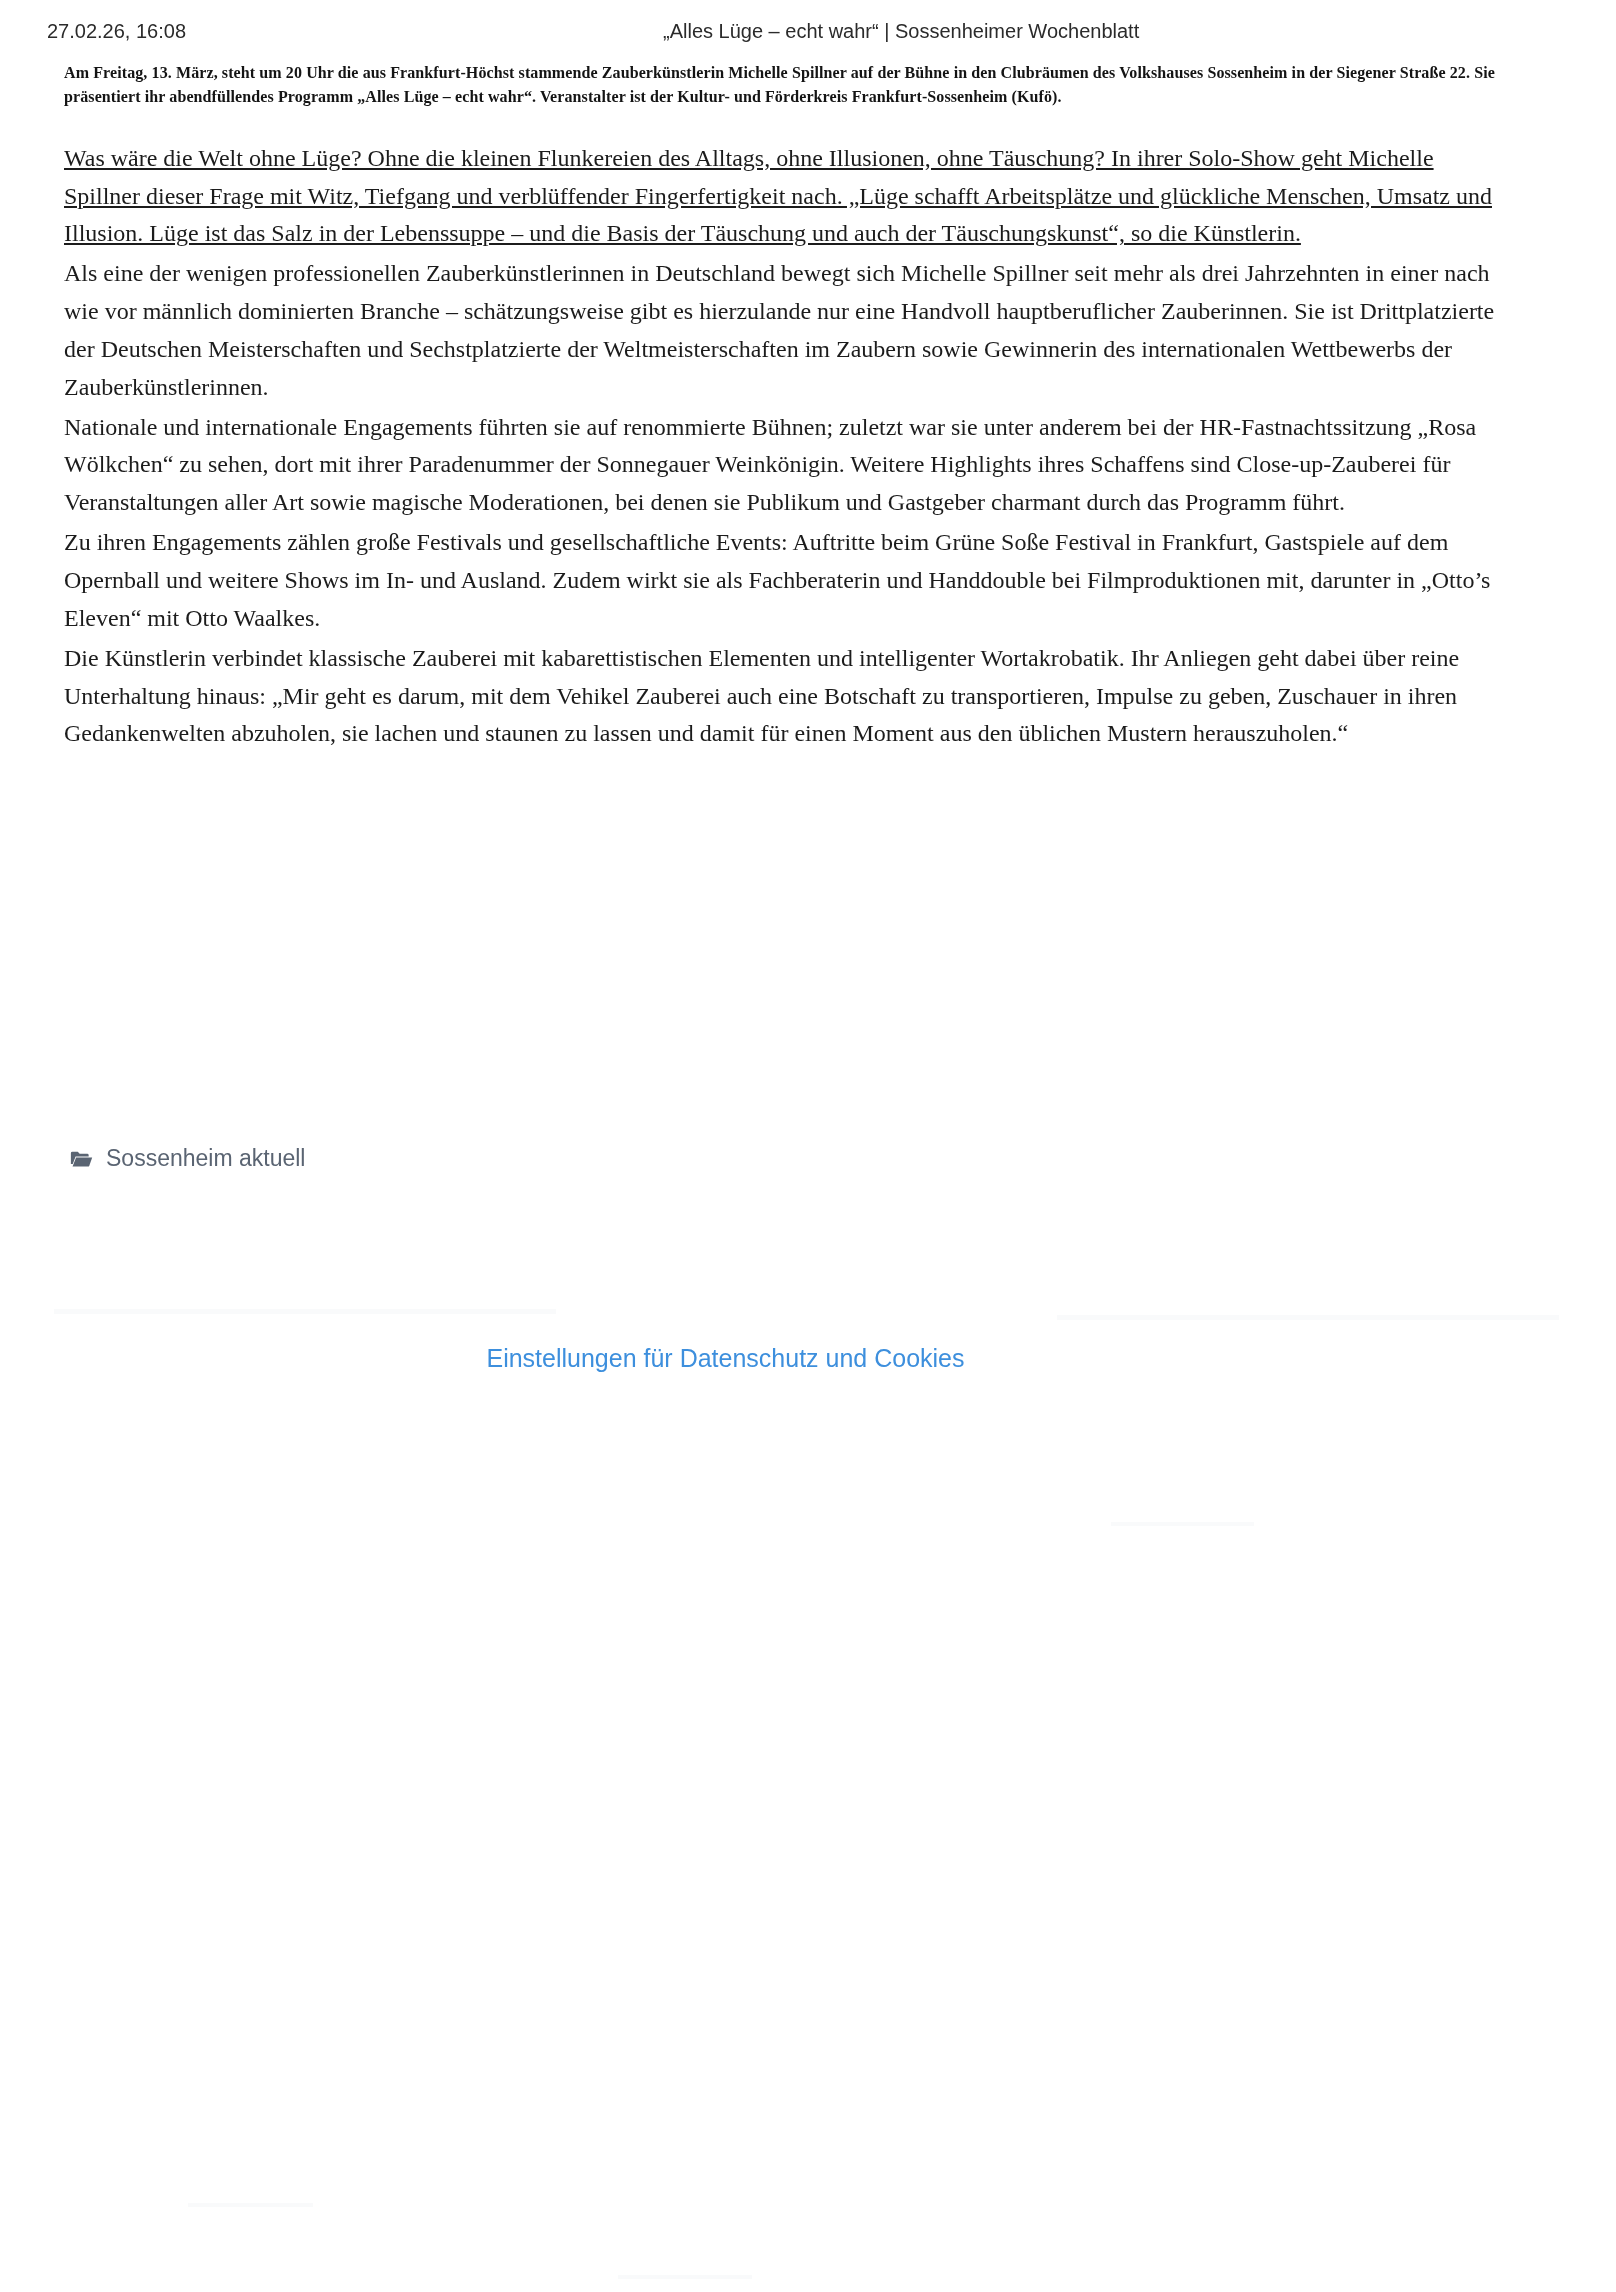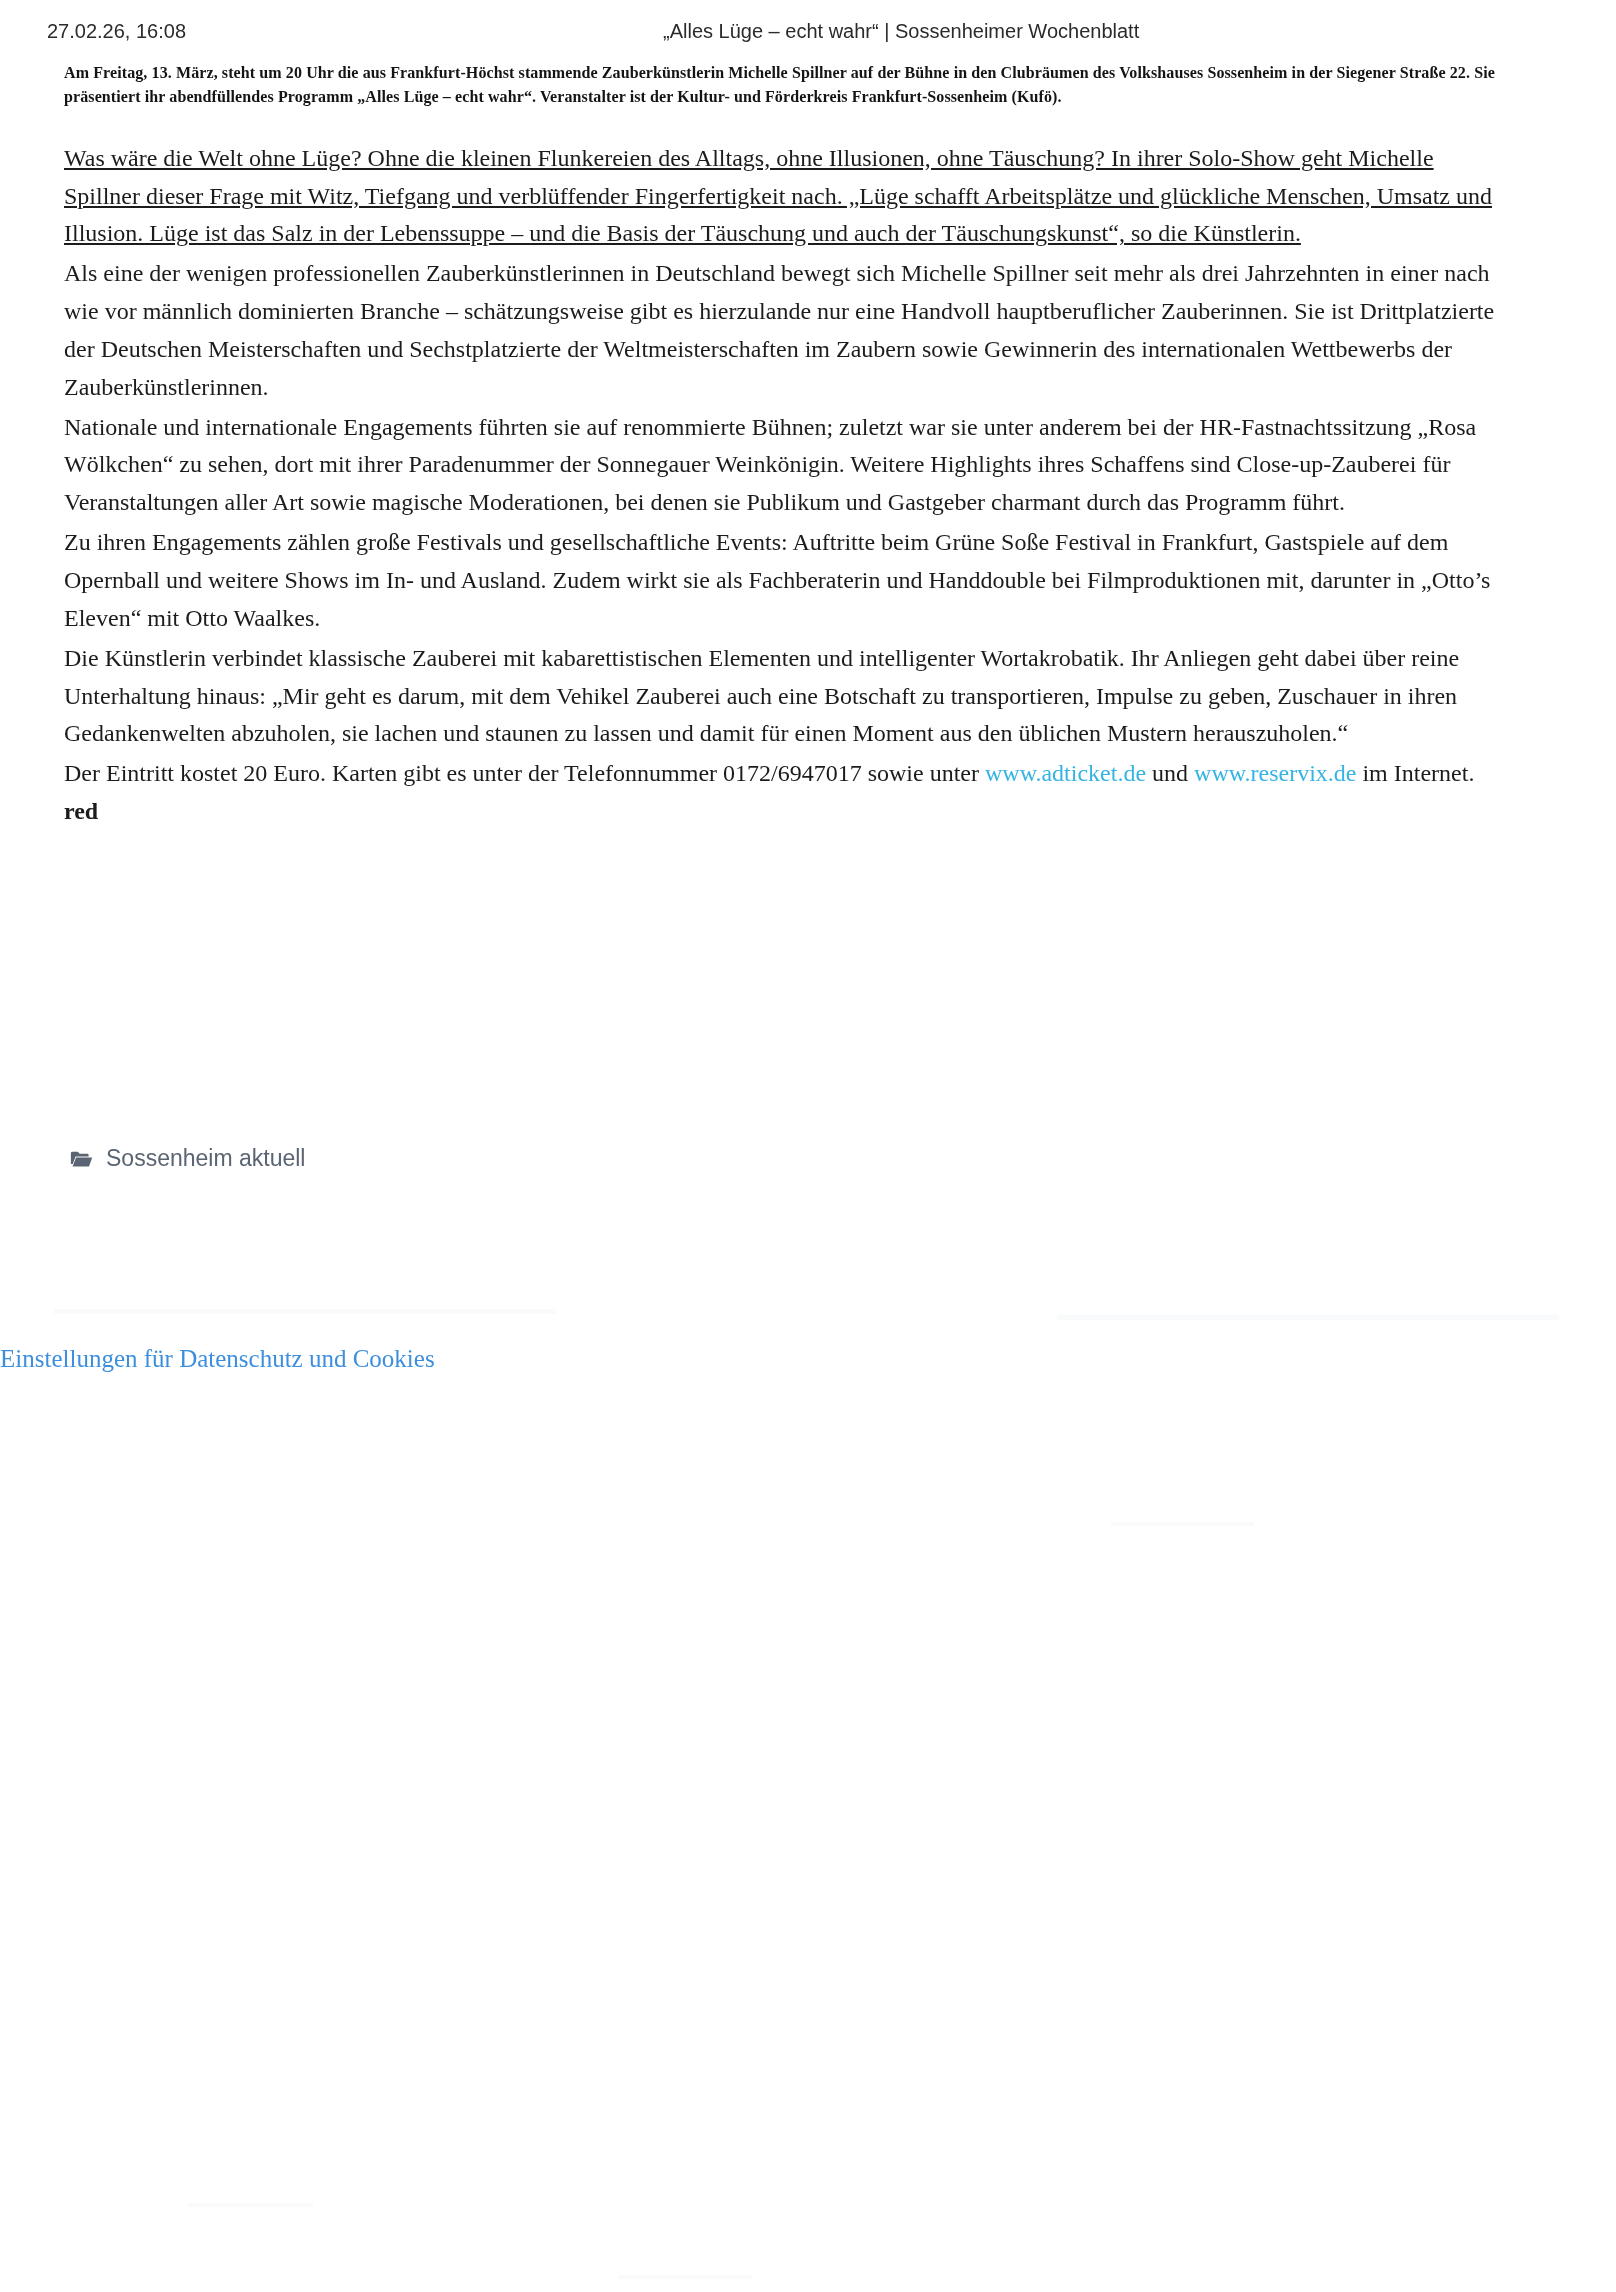--- a/index.html
+++ b/index.html
@@ -115,21 +115,22 @@
     flex: 0 0 auto;
   }
   .folder-icon svg { display: block; }
 
   
   .cmp {
     position: absolute;
     left: 0;
     top: 1342px;
     width: 1451px;
-    font-family: Liberation Serif, serif;
+    text-align: center;
+    font-family: Liberation Sans, sans-serif;
   }
   .cmp-link {
     display: block;
     color: #3d8fdd;
     font-size: 25px;
     line-height: 1.35;
     text-decoration: none;
   }
   .cmp-sub {
     display: block;
@@ -165,21 +166,20 @@
   <div class="article">
 
     <p class="lead">Am Freitag, 13. März, steht um 20 Uhr die aus Frankfurt-Höchst stammende Zauberkünstlerin Michelle Spillner auf der Bühne in den Clubräumen des Volkshauses Sossenheim in der Siegener Straße 22. Sie präsentiert ihr abendfüllendes Programm „Alles Lüge – echt wahr“. Veranstalter ist der Kultur- und Förderkreis Frankfurt-Sossenheim (Kufö).</p>
 
     <p class="para first-body">Was wäre die Welt ohne Lüge? Ohne die kleinen Flunkereien des Alltags, ohne Illusionen, ohne Täuschung? In ihrer Solo-Show geht Michelle Spillner dieser Frage mit Witz, Tiefgang und verblüffender Fingerfertigkeit nach. „Lüge schafft Arbeitsplätze und glückliche Menschen, Umsatz und Illusion. Lüge ist das Salz in der Lebenssuppe – und die Basis der Täuschung und auch der Täuschungskunst“, so die Künstlerin.</p>
     <p class="para">Als eine der wenigen professionellen Zauberkünstlerinnen in Deutschland bewegt sich Michelle Spillner seit mehr als drei Jahrzehnten in einer nach wie vor männlich dominierten Branche – schätzungsweise gibt es hierzulande nur eine Handvoll hauptberuflicher Zauberinnen. Sie ist Drittplatzierte der Deutschen Meisterschaften und Sechstplatzierte der Weltmeisterschaften im Zaubern sowie Gewinnerin des internationalen Wettbewerbs der Zauberkünstlerinnen.</p>
     <p class="para">Nationale und internationale Engagements führten sie auf renommierte Bühnen; zuletzt war sie unter anderem bei der HR-Fastnachtssitzung „Rosa Wölkchen“ zu sehen, dort mit ihrer Paradenummer der Sonnegauer Weinkönigin. Weitere Highlights ihres Schaffens sind Close-up-Zauberei für Veranstaltungen aller Art sowie magische Moderationen, bei denen sie Publikum und Gastgeber charmant durch das Programm führt.</p>
     <p class="para">Zu ihren Engagements zählen große Festivals und gesellschaftliche Events: Auftritte beim Grüne Soße Festival in Frankfurt, Gastspiele auf dem Opernball und weitere Shows im In- und Ausland. Zudem wirkt sie als Fachberaterin und Handdouble bei Filmproduktionen mit, darunter in „Otto’s Eleven“ mit Otto Waalkes.</p>
     <p class="para">Die Künstlerin verbindet klassische Zauberei mit kabarettistischen Elementen und intelligenter Wortakrobatik. Ihr Anliegen geht dabei über reine Unterhaltung hinaus: „Mir geht es darum, mit dem Vehikel Zauberei auch eine Botschaft zu transportieren, Impulse zu geben, Zuschauer in ihren Gedankenwelten abzuholen, sie lachen und staunen zu lassen und damit für einen Moment aus den üblichen Mustern herauszuholen.“</p>
 
-    <p class="para"><span>Der Eintritt kostet 20 Euro. Karten gibt es unter der Telefonnummer 0172/6947017 sowie unter </span><a class="weblink" href="#">www.adticket.de</a><span> und </span><a class="weblink" href="#">www.reservix.de</a><span> im Internet. </span><span class="sig">red</span></p>
   </div>
 
   <div class="category">
     <span class="folder-icon">
       <svg width="23" height="18" viewBox="0 0 26 20" xmlns="http://www.w3.org/2000/svg">
         <path d="M1 3.5a1.6 1.6 0 0 1 1.6-1.6h6.2l2.1 2.3h8.6a1.6 1.6 0 0 1 1.6 1.6v1.4H6.3L3.1 15.6 1 15.6z" fill="#5a6472"></path>
         <path d="M6.9 8.4h18.2l-3.3 9.1a1.6 1.6 0 0 1-1.5 1.05H2.9z" fill="#5a6472"></path>
       </svg>
     </span>
     <span>Sossenheim aktuell</span>

